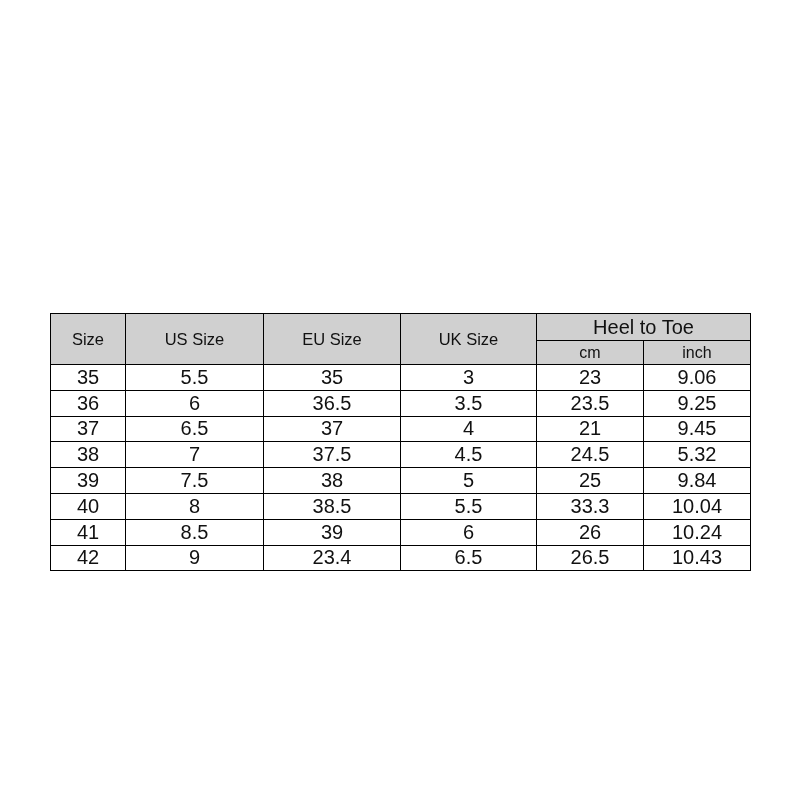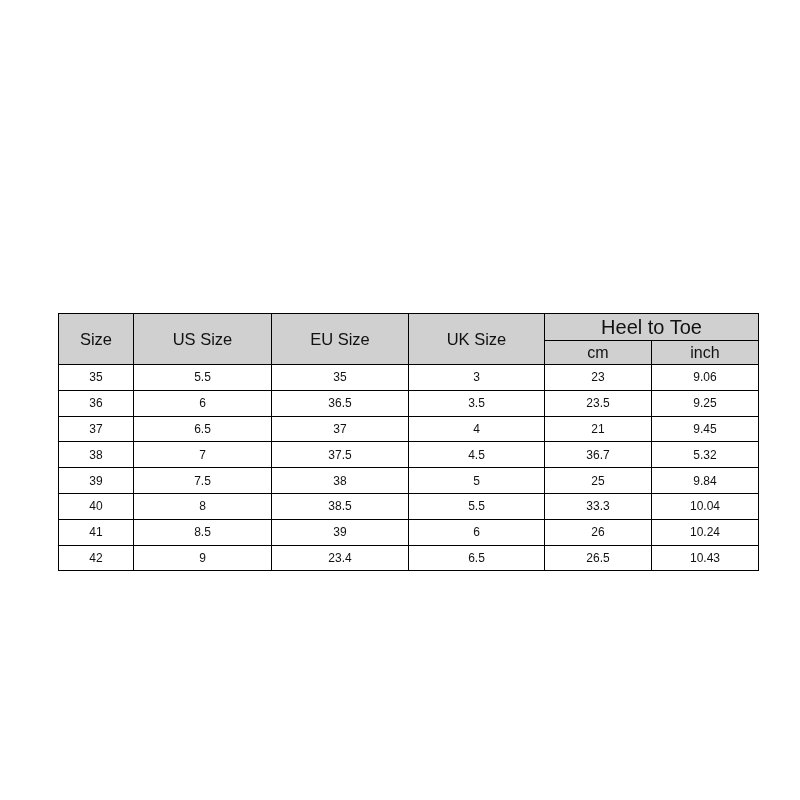--- a/index.html
+++ b/index.html
@@ -23,21 +23,20 @@
     position: absolute;
     left: 50px;
     top: 313px;
     width: 700px;
   }
   table.size-chart {
     border-collapse: collapse;
     width: 700px;
     table-layout: fixed;
     background: #eab308;
-    margin-left: 8px;
   }
   table.size-chart th,
   table.size-chart td {
     border: 1.6px solid #000000;
     text-align: center;
     vertical-align: middle;
     color: #111111;
     font-weight: normal;
     padding: 0;
   }
@@ -55,21 +54,21 @@
     height: 26px;
     font-size: 20px;
   }
   th.sub-cm,
   th.sub-inch {
     height: 23px;
     font-size: 16px;
   }
   tbody td {
     height: 24.8px;
-    font-size: 12px;
+    font-size: 20px;
     background: #ffffff;
   }
   
   col.c-size  { width: 75px; }
   col.c-us    { width: 138px; }
   col.c-eu    { width: 137px; }
   col.c-uk    { width: 136px; }
   col.c-cm    { width: 107px; }
   col.c-inch  { width: 107px; }
 </style>
@@ -124,21 +123,21 @@
             <td>37</td>
             <td>4</td>
             <td>21</td>
             <td>9.45</td>
           </tr>
           <tr>
             <td>38</td>
             <td>7</td>
             <td>37.5</td>
             <td>4.5</td>
-            <td>36.7</td>
+            <td>24.5</td>
             <td>5.32</td>
           </tr>
           <tr>
             <td>39</td>
             <td>7.5</td>
             <td>38</td>
             <td>5</td>
             <td>25</td>
             <td>9.84</td>
           </tr>

